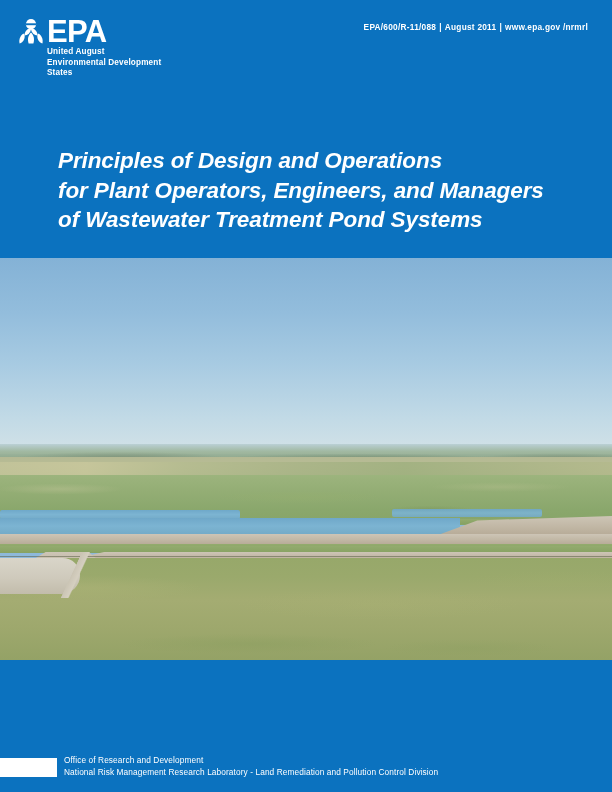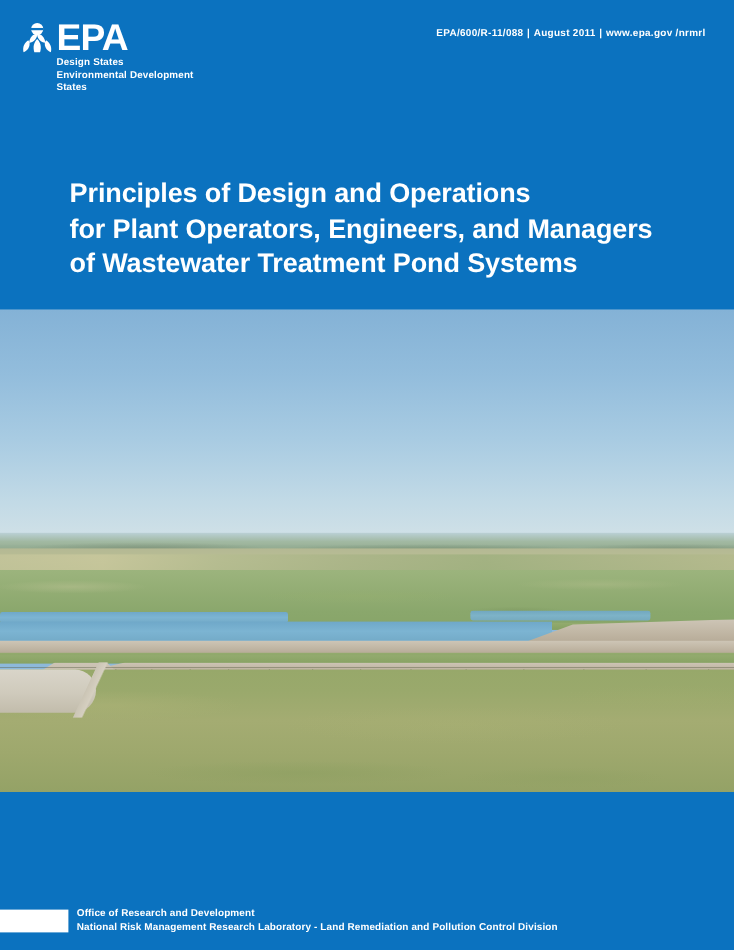--- a/index.html
+++ b/index.html
@@ -88,20 +88,21 @@
     top: 146px;
     width: 540px;
   }
   .title-line {
     color: #ffffff;
     font-size: 22.5px;
     font-weight: bold;
     line-height: 29.5px;
     letter-spacing: -0.1px;
     white-space: nowrap;
+    font-style: italic;
   }
 
   
   .photo {
     position: absolute;
     left: 0;
     top: 258px;
     width: 612px;
     height: 402px;
     overflow: hidden;
@@ -236,21 +237,21 @@
     width: 57px;
     height: 19px;
     background: #ffffff;
   }
   .footer-text {
     position: absolute;
     left: 64px;
     top: 755px;
     color: #ffffff;
     font-size: 8.3px;
-    font-weight: bold;
+    font-weight: normal;
     line-height: 11.5px;
     letter-spacing: 0.1px;
     white-space: nowrap;
   }
 </style>
 </head>
 <body>
 
 <div id="page">
 
@@ -263,21 +264,21 @@
         <rect x="9.6" y="5.3" width="10.8" height="1.9" fill="#0b72bf"></rect>
         <path d="M15 9.8 C 11.2 10.6 8.6 13.4 8.3 17.6 C 12.0 17.2 14.4 14.8 15 11.4 Z" fill="#ffffff"></path>
         <path d="M15 9.8 C 18.8 10.6 21.4 13.4 21.7 17.6 C 18.0 17.2 15.6 14.8 15 11.4 Z" fill="#ffffff"></path>
         <path d="M7.6 15.6 C 4.3 17.6 2.6 21.3 3.6 25.6 C 7.3 24.0 9.1 20.8 8.6 17.2 Z" fill="#ffffff"></path>
         <path d="M22.4 15.6 C 25.7 17.6 27.4 21.3 26.4 25.6 C 22.7 24.0 20.9 20.8 21.4 17.2 Z" fill="#ffffff"></path>
         <path d="M15 14.6 C 12.3 17.2 11.2 21.2 12.6 25.6 L 17.4 25.6 C 18.8 21.2 17.7 17.2 15 14.6 Z" fill="#ffffff"></path>
       </svg>
     </div>
     <div class="logo-epa">EPA</div>
     <div class="logo-sub">
-      <div>Design States</div>
+      <div>United August</div>
       <div>Environmental Development</div>
       <div>States</div>
     </div>
   </div>
 
   <div class="header-meta">
     <span>EPA/600/R-11/088</span><span class="sep">|</span><span>August 2011</span><span class="sep">|</span><span>www.epa.gov /nrmrl</span>
   </div>
 
   <div class="title-block">

